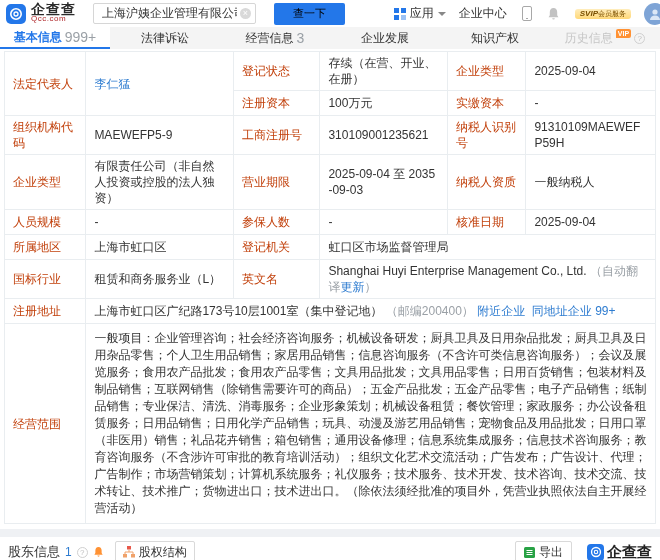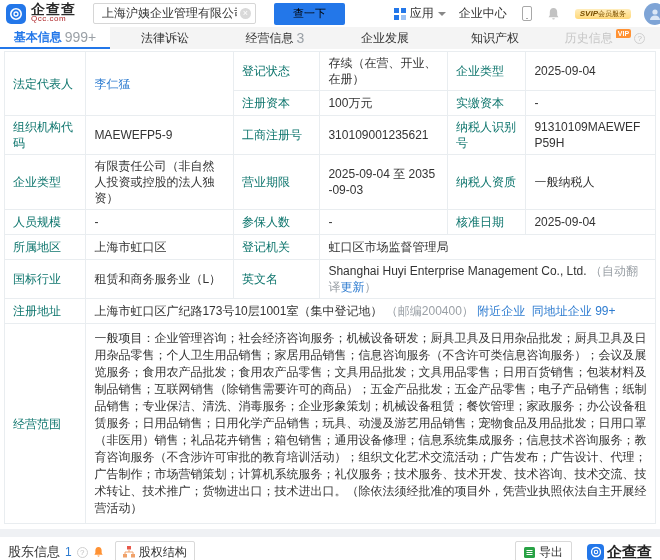--- a/index.html
+++ b/index.html
@@ -53,21 +53,21 @@
   .tab.history { color:#c6c6c6;justify-content:center; }
   .vip-tag { background:#ff9234; color:#fff; font-size:7px; line-height:9px; padding:0 2px;
     border-radius:2px 2px 2px 0; position:relative; top:-5px; font-weight:bold; }
   .qmark { width:11px; height:11px; border:1px solid #d0d0d0; border-radius:50%; color:#c0c0c0;
     font-size:8px; line-height:9px; text-align:center; }
 
   
   table.info { width:652px; margin:2px 4px 0; border-collapse:collapse; table-layout:fixed; }
   .info td { border:1px solid #e9edf0; padding:3px 8px; font-size:12px; line-height:16px;
     vertical-align:middle; word-break:break-all; }
-  .info td.lbl { color:#0f766e; }
+  .info td.lbl { color:#c2410c; }
   tr.h25 { height:25px; } tr.h36 { height:36px; }
   td.scope-cell { line-height:17px; padding:6px 8px; }
 
   .divider { height:8px; background:#eff1f4; margin-top:5px; }
 
   
   .sh-head { height:30px; display:flex; align-items:center; padding:0 8px; gap:5px; }
   .sh-title { font-size:13px; font-weight:normal; color:#333; }
   .sh-count { color:#2e7cd0; }
   .bellsmall { display:flex; }

